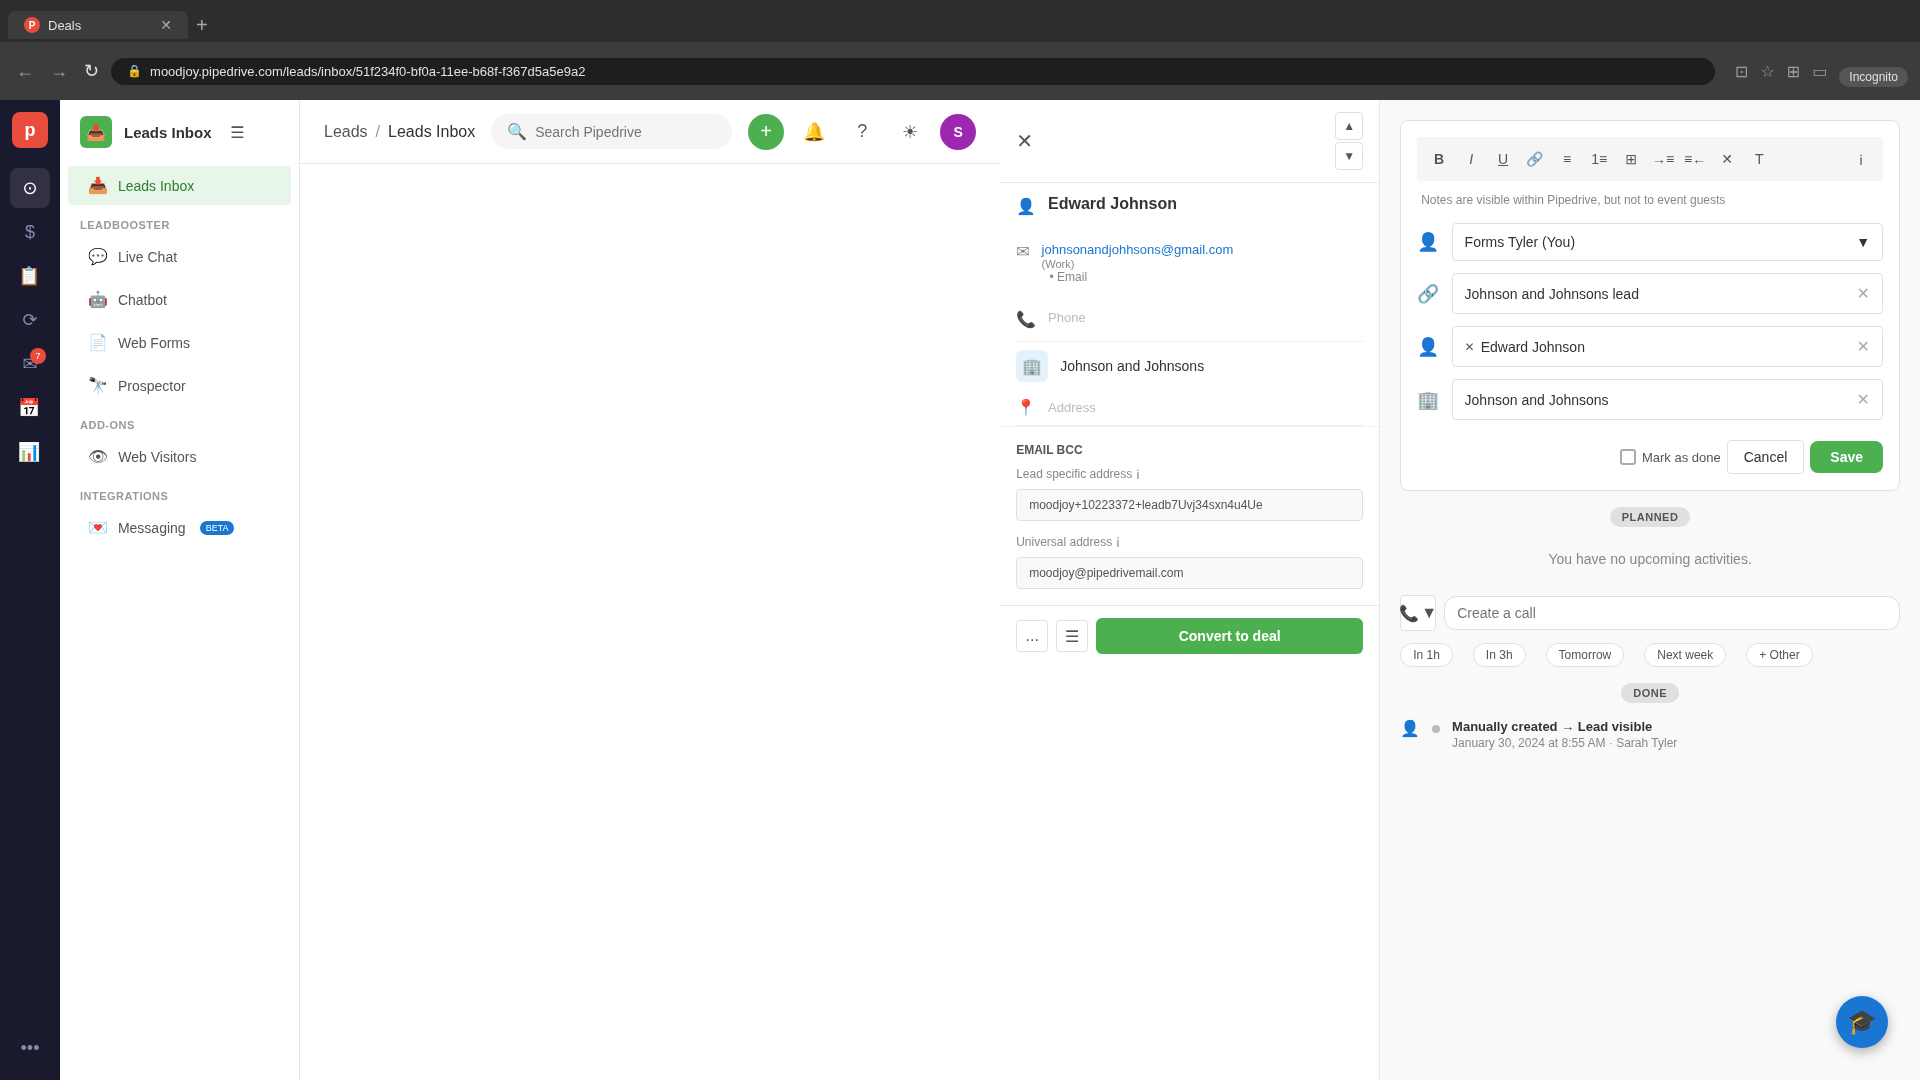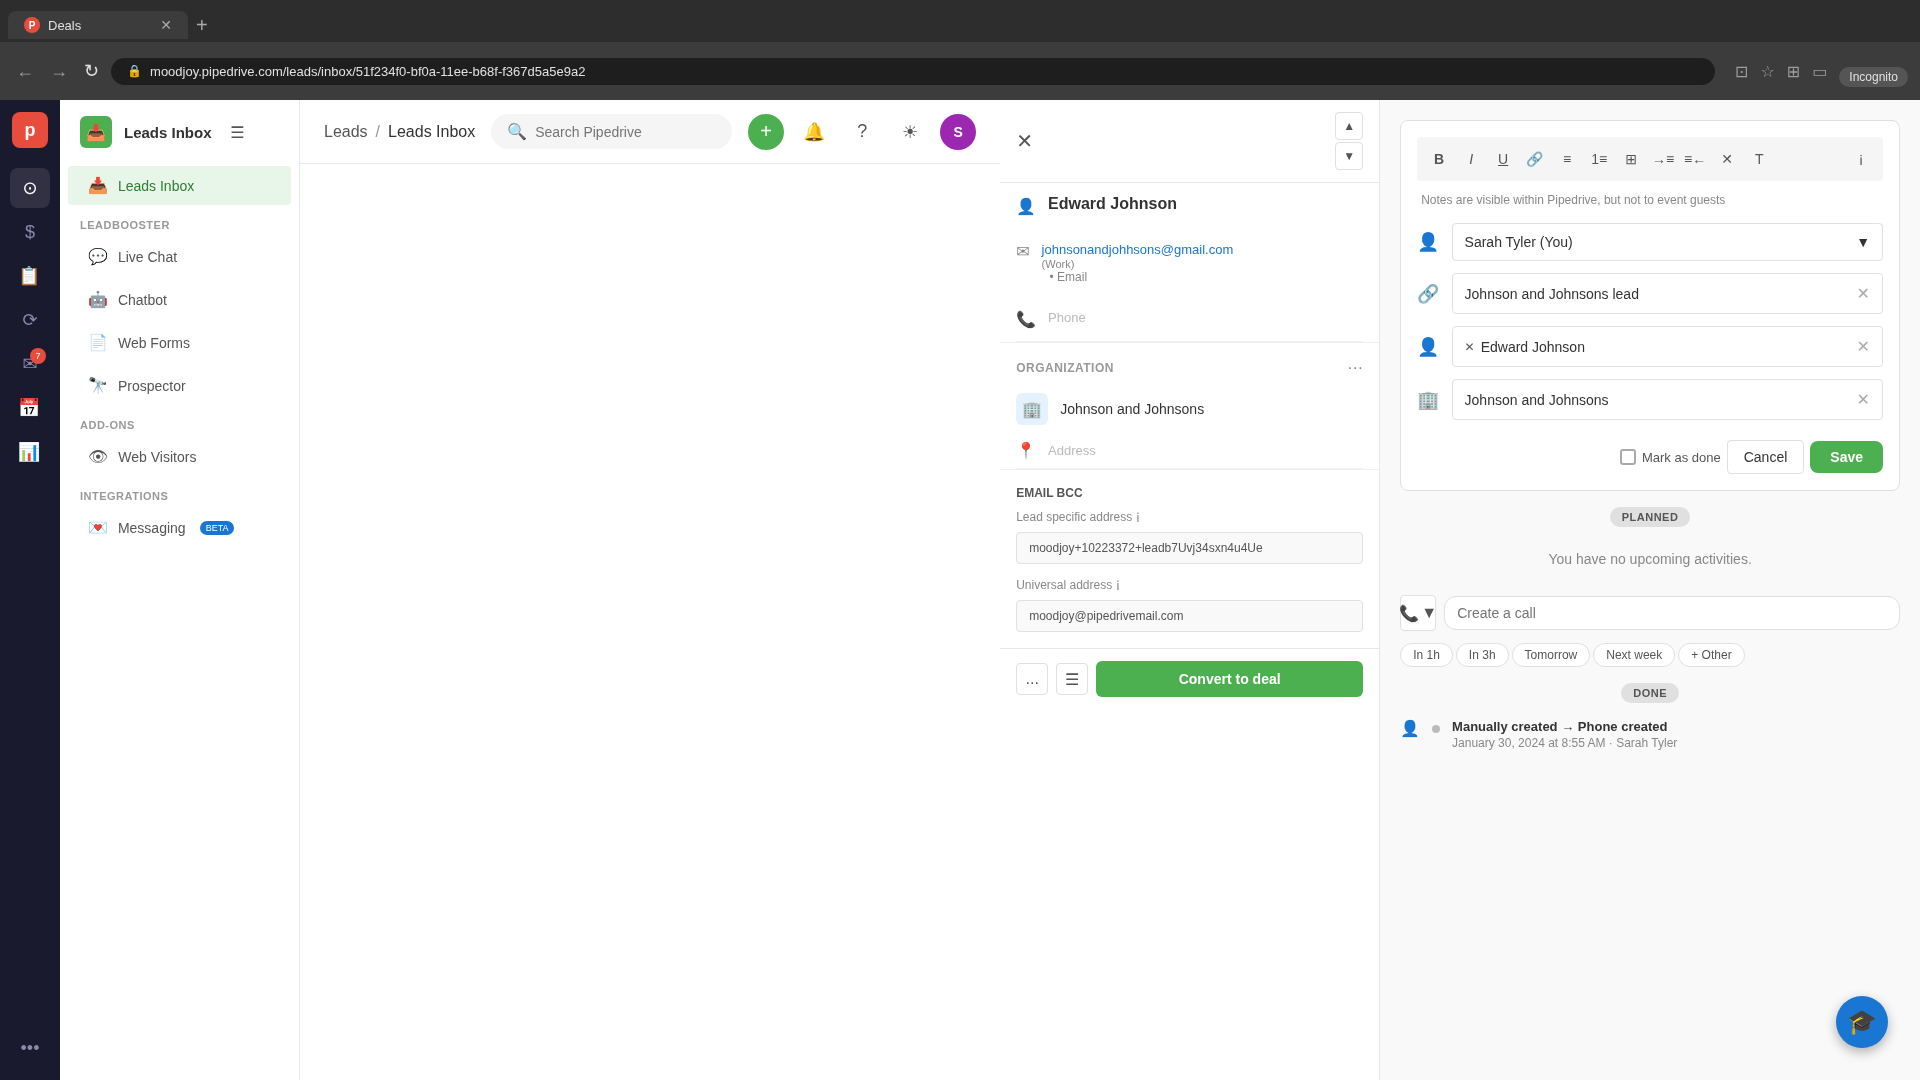--- a/index.html
+++ b/index.html
@@ -572,21 +572,21 @@
       border: 1px solid #e0e0e0;
       border-radius: 12px;
       padding: 8px 12px;
       font-size: 14px;
       color: #aaa;
       background: #fff;
       outline: none;
     }
     .quick-time-row {
       display: flex;
-      gap: 3px;
+      gap: 20px;
       flex-wrap: wrap;
       margin-bottom: 8px;
     }
     .time-chip {
       border: 1px solid #e0e0e0;
       border-radius: 16px;
       padding: 4px 12px;
       font-size: 12px;
       color: #555;
       cursor: pointer;
@@ -764,24 +764,20 @@
 
         <div class="contact-info-row">
           <span class="info-icon">📞</span>
           <div class="info-content">
             <span style="font-size:13px;color:#bbb;">Phone</span>
           </div>
         </div>
 
         <div class="divider"></div>
 
-        <div class="section-header">
-          <span class="section-title">ORGANIZATION</span>
-          <span class="section-more">···</span>
-        </div>
 
         <div class="org-row">
           <div class="org-icon">🏢</div>
           <span class="org-name">Johnson and Johnsons</span>
         </div>
 
         <div class="addr-row">
           <span style="color:#888;font-size:16px;">📍</span>
           <span class="addr-placeholder">Address</span>
         </div>
@@ -838,21 +834,21 @@
             <div style="margin-left:auto;">
               <button class="toolbar-btn">ℹ</button>
             </div>
           </div>
 
           <div class="notes-hint">Notes are visible within Pipedrive, but not to event guests</div>
 
           <div class="form-row">
             <span class="form-icon">👤</span>
             <div class="form-dropdown">
-              <span>Sarah Tyler (You)</span>
+              <span>Forms Tyler (You)</span>
               <span>▼</span>
             </div>
           </div>
 
           <div class="form-row">
             <span class="form-icon">🔗</span>
             <div class="form-field">
               <span>Johnson and Johnsons  lead</span>
               <span class="field-close">✕</span>
             </div>
@@ -913,21 +909,21 @@
           <span class="badge-pill">DONE</span>
         </div>
 
         <div class="timeline-item">
           <span style="font-size:16px;">👤</span>
           <div style="width:8px;height:8px;background:#bbb;border-radius:50%;margin-top:6px;"></div>
           <div class="timeline-content">
             <div class="timeline-text">
               <span>Manually created</span>
               <span> → </span>
-              <span style="font-weight:600;">Phone created</span>
+              <span style="font-weight:600;">Lead visible</span>
             </div>
             <div class="timeline-meta">January 30, 2024 at 8:55 AM · Sarah Tyler</div>
           </div>
         </div>
 
       </div>
 
     </div>
   </div>
 

